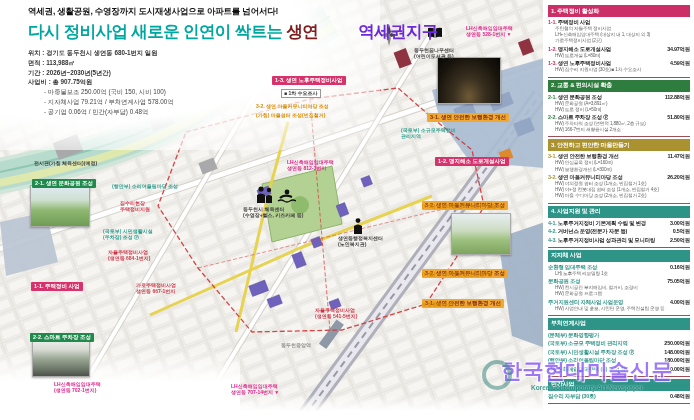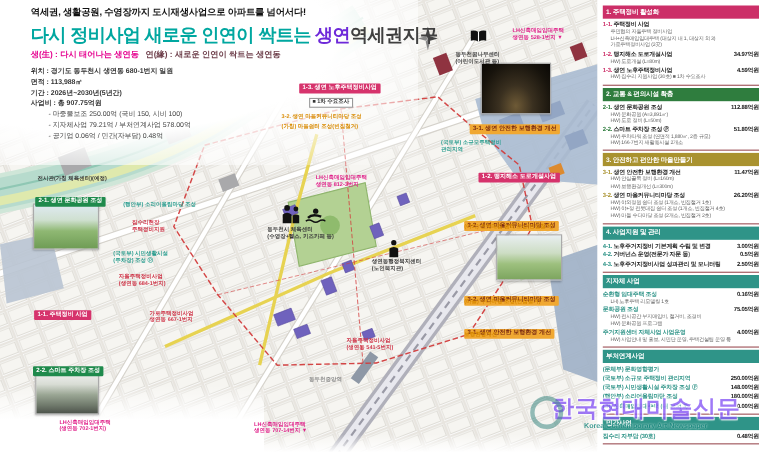--- a/index.html
+++ b/index.html
@@ -5,21 +5,21 @@
   html,body{margin:0;padding:0;width:694px;height:420px;overflow:hidden;
     font-family:"Liberation Sans","DejaVu Sans",sans-serif;background:#fff;}
   #stage{position:relative;width:694px;height:308px;background:#fff;}
   
   #map-svg{position:absolute;left:0;top:0;}
   .fade{position:absolute;pointer-events:none;}
   
   #header{position:absolute;left:28px;top:6px;width:340px;z-index:20;}
   .slogan{font-size:8.5px;font-weight:bold;color:#111;letter-spacing:-0.2px;}
   .main-title{font-size:16.5px;font-weight:bold;letter-spacing:-0.6px;margin-top:3px;white-space:nowrap;}
-  .t-teal{color:#00a7a0;} .t-pink{color:#6d28d9;} .t-orange{color:#404040;}
+  .t-teal{color:#00a7a0;} .t-pink{color:#7f1d1d;} .t-orange{color:#6d28d9;padding-left:40px;}
   .sub-title{font-size:7.5px;font-weight:bold;margin-top:2px;}
   .st-pink{color:#e5008f;} .st-dark{color:#6b3b47;margin-left:6px;}
   #info{margin-top:5px;font-size:6.3px;color:#333;line-height:1.55;font-weight:bold;}
   #info .ind{padding-left:16px;font-weight:normal;color:#444;}
   
   .lbl{position:absolute;z-index:15;white-space:pre-line;line-height:1.25;}
   .tag{display:inline-block;font-size:5.5px;font-weight:bold;padding:1px 3px;border-radius:1px;white-space:nowrap;}
   .tag.pink{background:#d6336c;color:#fff;}
   .tag.green{background:#1f8a4c;color:#fff;}
   .tag.orange{background:#f0a832;color:#7c2d12;}
@@ -145,23 +145,20 @@
   </svg>
 
   <div class="fade" style="left:0;top:0;width:380px;height:150px;background:radial-gradient(ellipse at 25% 25%,#fff 52%,rgba(255,255,255,0) 100%);"></div>
   <div class="fade" style="left:0;top:350px;width:240px;height:70px;background:linear-gradient(0deg,#fff 55%,rgba(255,255,255,0) 100%);"></div>
   <div class="fade" style="left:0;top:395px;width:545px;height:25px;background:linear-gradient(0deg,#fff 35%,rgba(255,255,255,0) 100%);"></div>
 
   <div id="header">
     <div class="slogan">역세권, 생활공원, 수영장까지 도시재생사업으로 아파트를 넘어서다!</div>
     <div class="main-title">
       <span class="t-teal">다시 정비사업 새로운 인연이 싹트는 </span><span class="t-pink">생연</span><span class="t-orange">역세권지구</span>
-    </div>
-    <div class="sub-title">
-      <span class="st-pink">생(生) : 다시 태어나는 생연동</span><span class="st-dark">연(緣) : 새로운 인연이 싹트는 생연동</span>
     </div>
     <div id="info">
       <div>위치 : 경기도 동두천시 생연동 680-1번지 일원</div>
       <div>면적 : 113,988㎡</div>
       <div>기간 : 2026년~2030년(5년간)</div>
       <div>사업비 : 총 907.75억원</div>
       <div class="ind">- 마중물보조 250.00억 (국비 150, 시비 100)</div>
       <div class="ind">- 지자체사업 79.21억 / 부처연계사업 578.00억</div>
       <div class="ind">- 공기업 0.06억 / 민간(자부담) 0.48억</div>
     </div>

